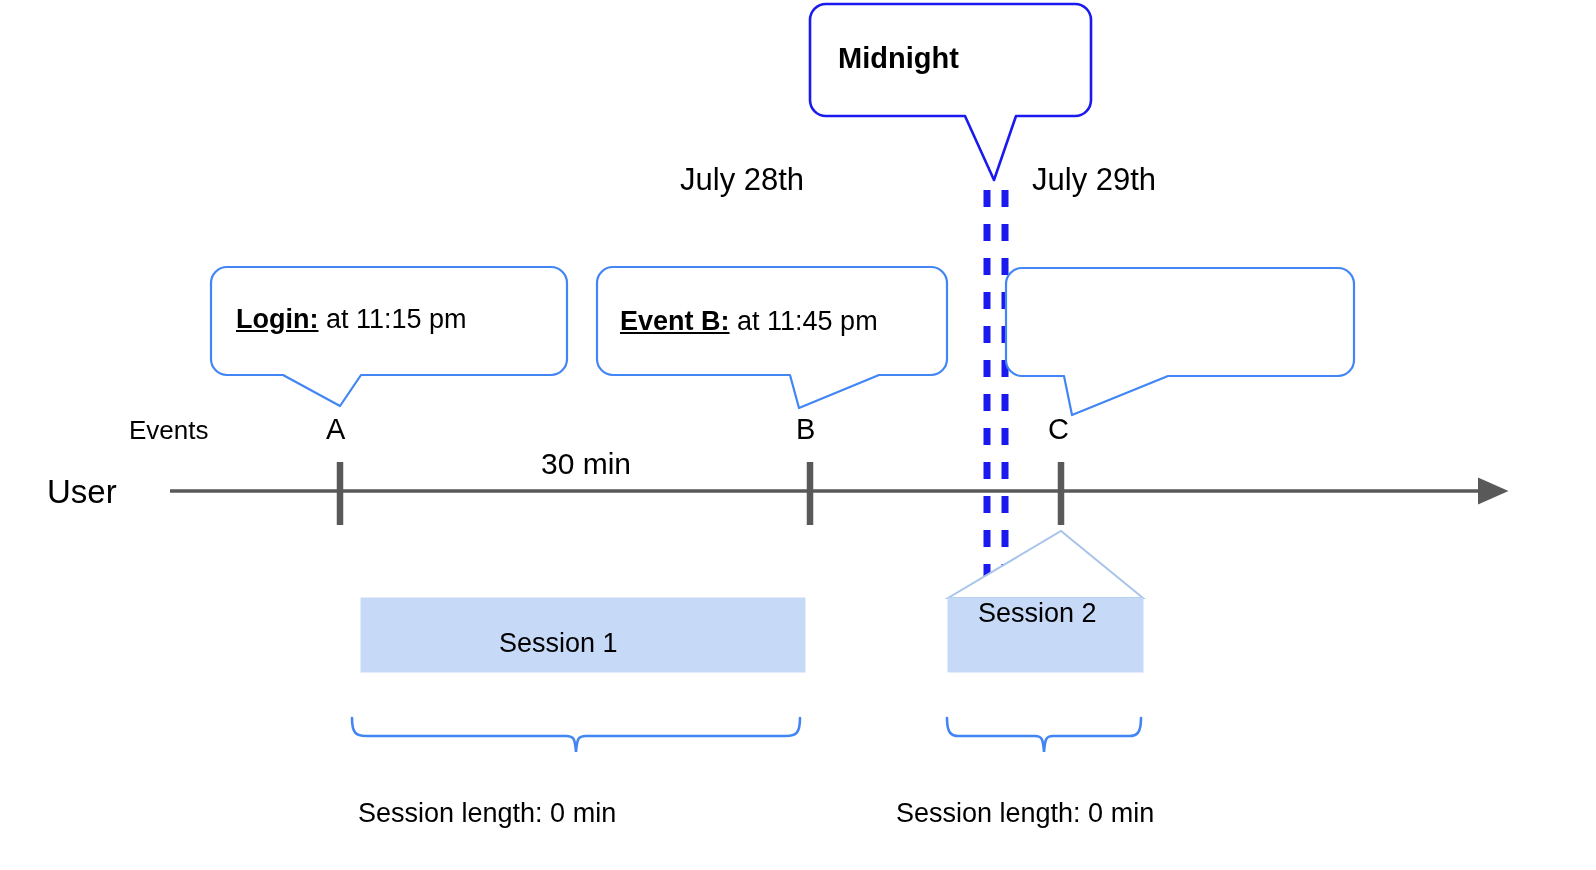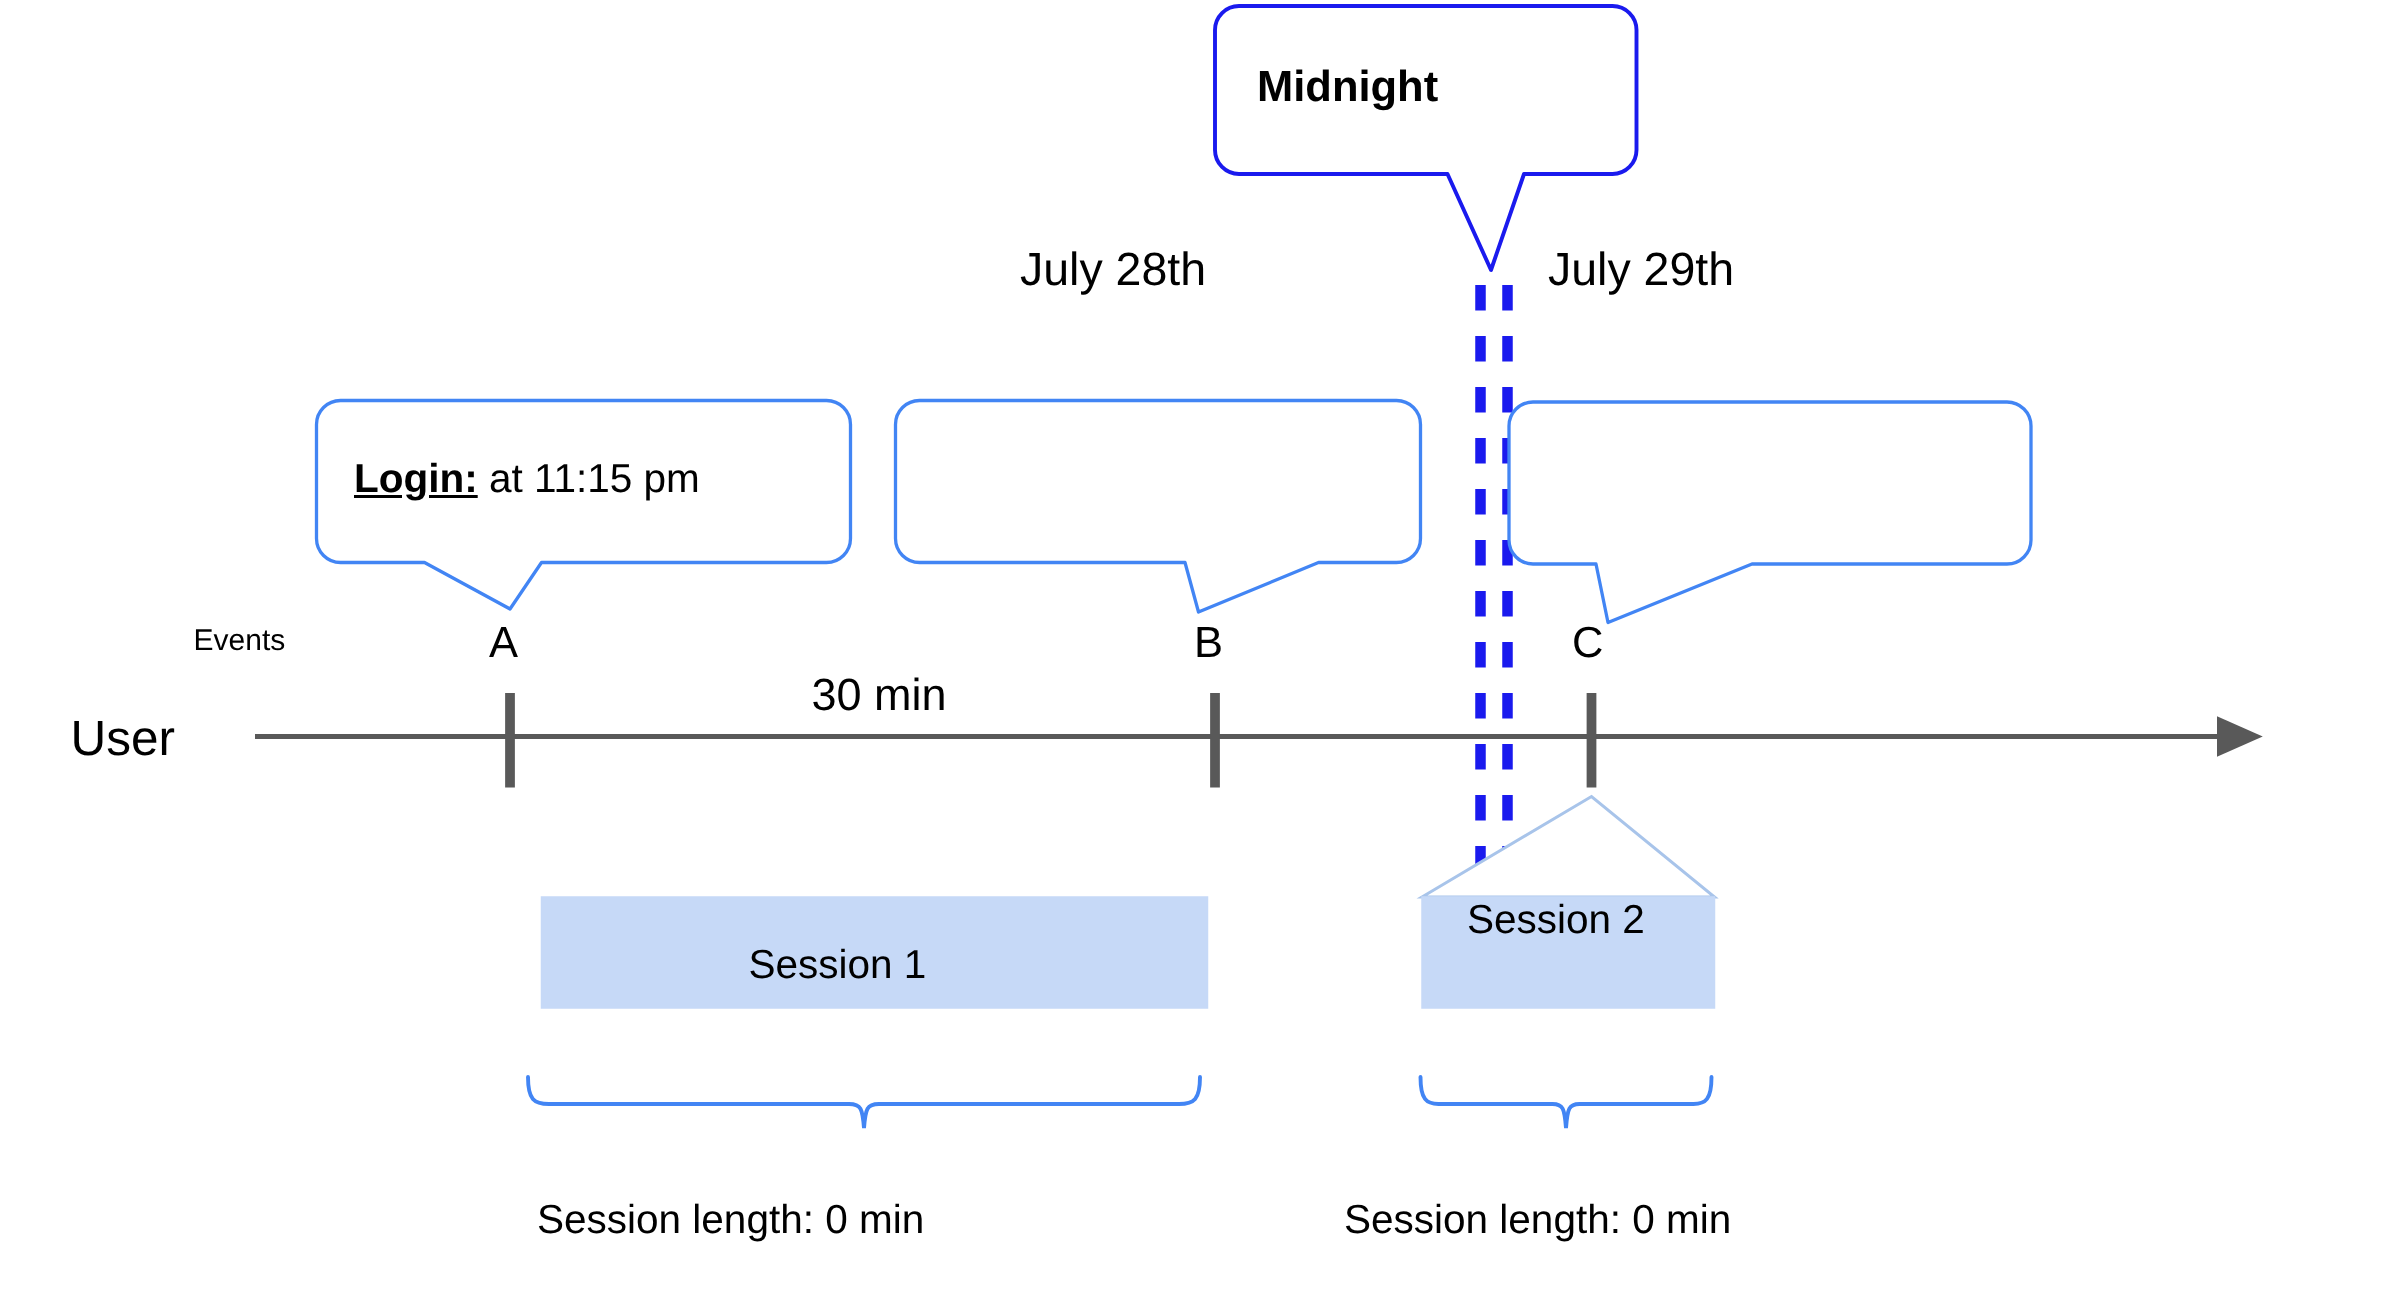--- a/index.html
+++ b/index.html
@@ -43,21 +43,21 @@
     font-size: 29px;
     font-weight: bold;
   }
   .date-text {
     font-size: 31px;
   }
   .axis-label-user {
     font-size: 33px;
   }
   .axis-label-events {
-    font-size: 20px;
+    font-size: 26px;
     text-align: center;
   }
   .point-label {
     font-size: 29px;
   }
   .duration-label {
     font-size: 30px;
   }
   .session-text {
     font-size: 27px;
@@ -188,20 +188,23 @@
   <div class="txt midnight-text" style="left:838px; top:44px;">Midnight</div>
 
   <div class="txt date-text" style="left:680px; top:164px;">July 28th</div>
 
   <div class="txt date-text" style="left:1032px; top:164px;">July 29th</div>
 
   <div class="txt callout-text" style="left:236px; top:306px;">
     <span class="lead">Login:</span><span> at 11:15 pm</span>
   </div>
 
+  <div class="txt callout-text" style="left:620px; top:308px;">
+    <span class="lead">Event B:</span><span> at 11:45 pm</span>
+  </div>
 
 
   <div class="txt axis-label-events" style="left:129px; top:417px;">Events</div>
 
   <div class="txt axis-label-user" style="left:47px; top:475px;">User</div>
 
   <div class="txt point-label" style="left:326px; top:415px;">A</div>
 
   <div class="txt point-label" style="left:796px; top:415px;">B</div>
 

